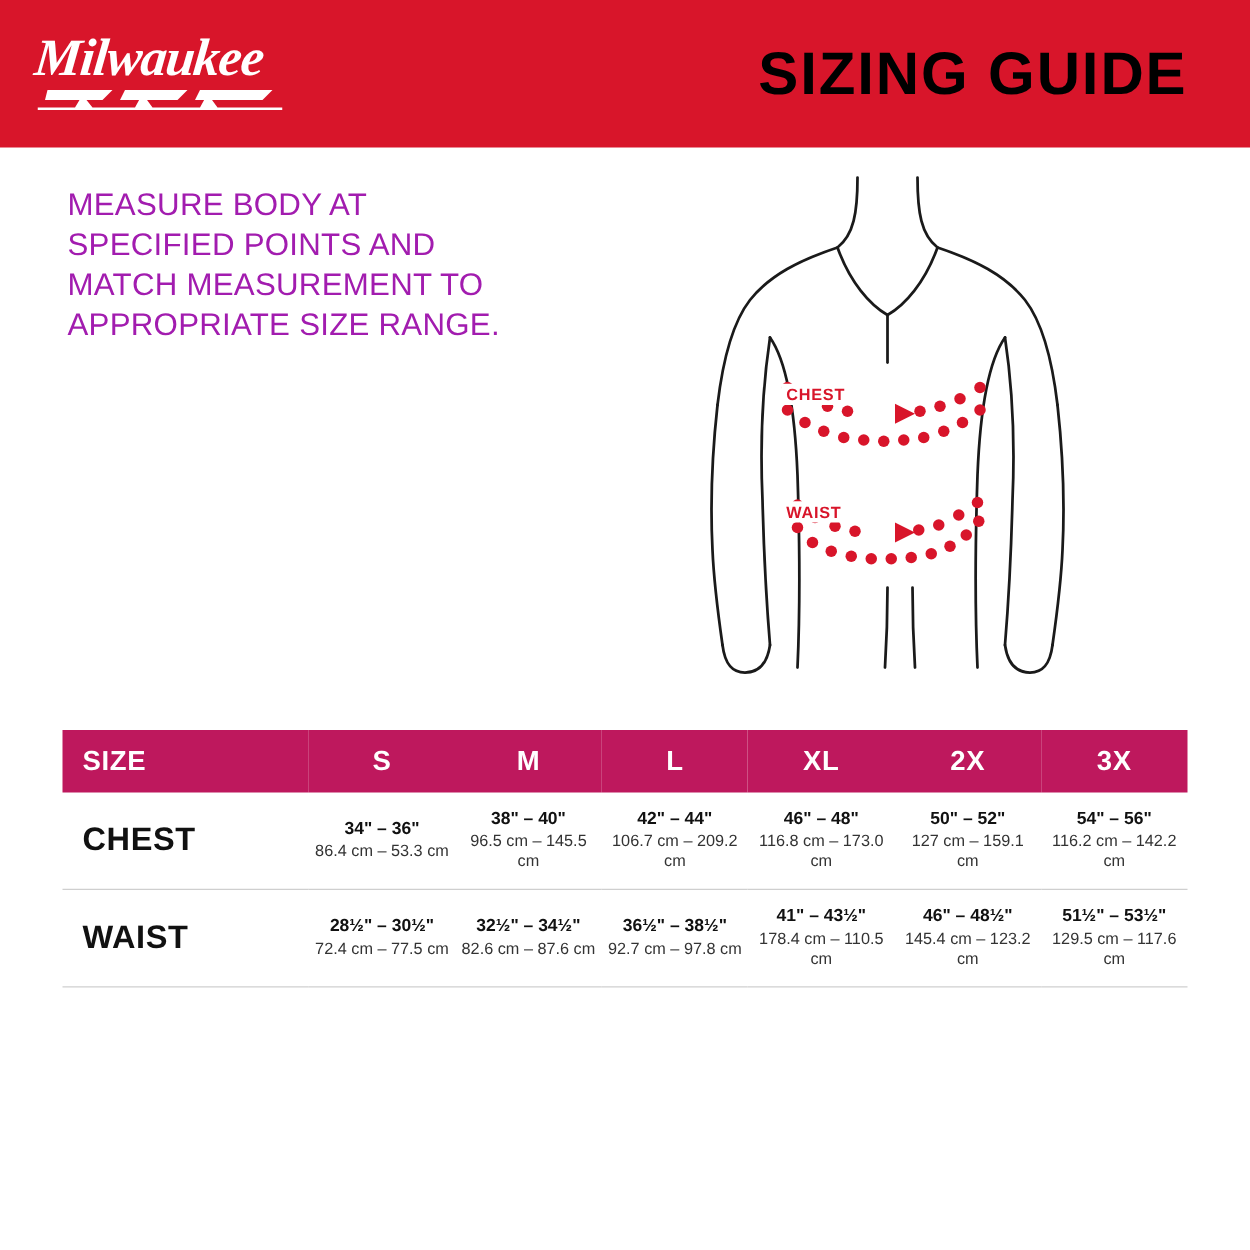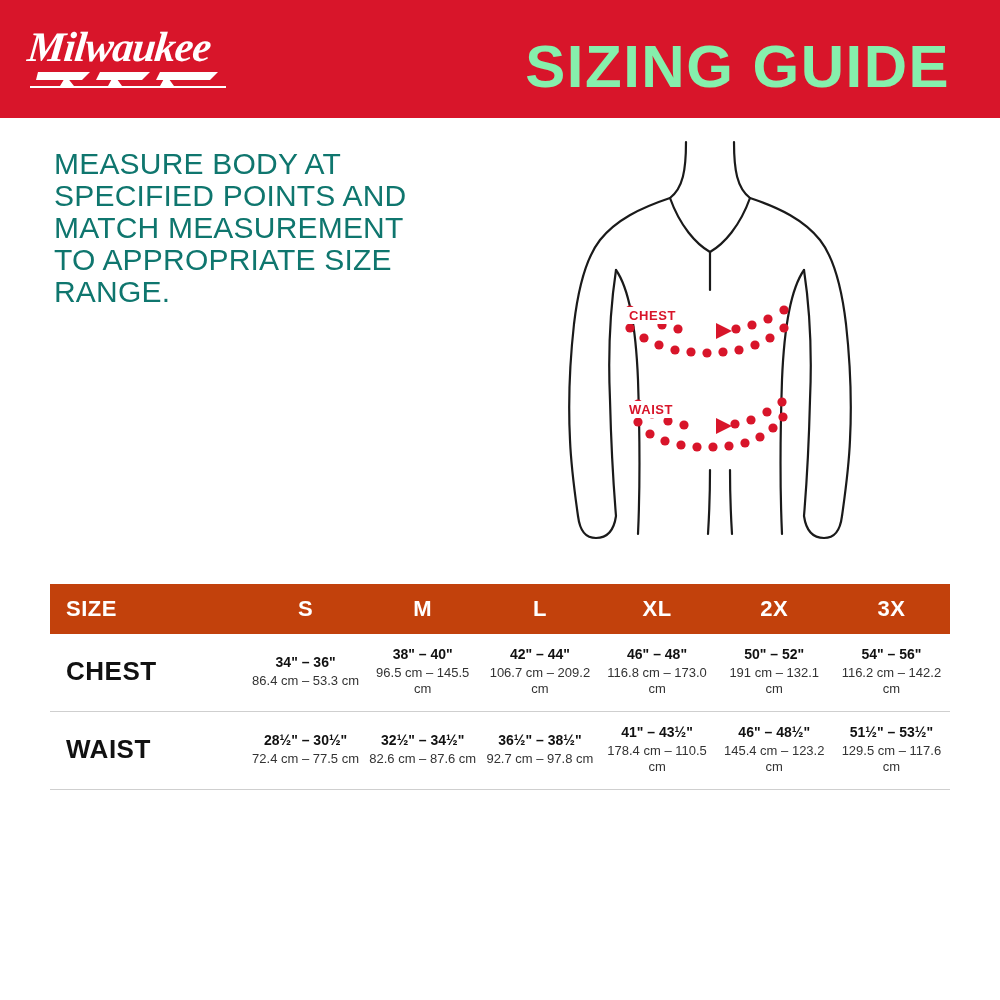--- a/index.html
+++ b/index.html
@@ -45,36 +45,36 @@
     position: absolute;
     left: 2px;
     top: 48px;
     width: 196px;
     height: 16px;
   }
   .guide-title {
     position: absolute;
     right: 50px;
     top: 32px;
-    font-size: 60px;
-    font-weight: bold;
-    color: #86efac;
+    font-size: 48px;
+    font-weight: bold;
+    color: #000000;
     letter-spacing: 1.5px;
     font-family: "Liberation Sans", sans-serif;
   }
 
   
   .intro {
     position: absolute;
     left: 54px;
     top: 148px;
     width: 380px;
-    font-size: 30px;
+    font-size: 25px;
     line-height: 32px;
-    color: #0f766e;
+    color: #a21caf;
     letter-spacing: 0.2px;
   }
 
   
   .figure {
     position: absolute;
     left: 520px;
     top: 140px;
     width: 400px;
     height: 420px;
@@ -97,21 +97,21 @@
     left: 50px;
     top: 584px;
     width: 900px;
   }
   table {
     width: 900px;
     border-collapse: collapse;
     table-layout: fixed;
   }
   thead th {
-    background: #c2410c;
+    background: #be185d;
     color: #ffffff;
     font-size: 22px;
     font-weight: bold;
     height: 48px;
     letter-spacing: 0.5px;
     text-align: center;
     vertical-align: middle;
   }
   thead th.size-col {
     text-align: left;
@@ -272,21 +272,21 @@
         <td>
           <div class="in">42" – 44"</div>
           <div class="cm">106.7 cm – 209.2 cm</div>
         </td>
         <td>
           <div class="in">46" – 48"</div>
           <div class="cm">116.8 cm – 173.0 cm</div>
         </td>
         <td>
           <div class="in">50" – 52"</div>
-          <div class="cm">191 cm –  132.1 cm</div>
+          <div class="cm">127 cm –  159.1 cm</div>
         </td>
         <td>
           <div class="in">54" – 56"</div>
           <div class="cm">116.2 cm – 142.2 cm</div>
         </td>
       </tr>
       <tr>
         <td class="rowlabel">WAIST</td>
         <td>
           <div class="in">28½" – 30½"</div>

